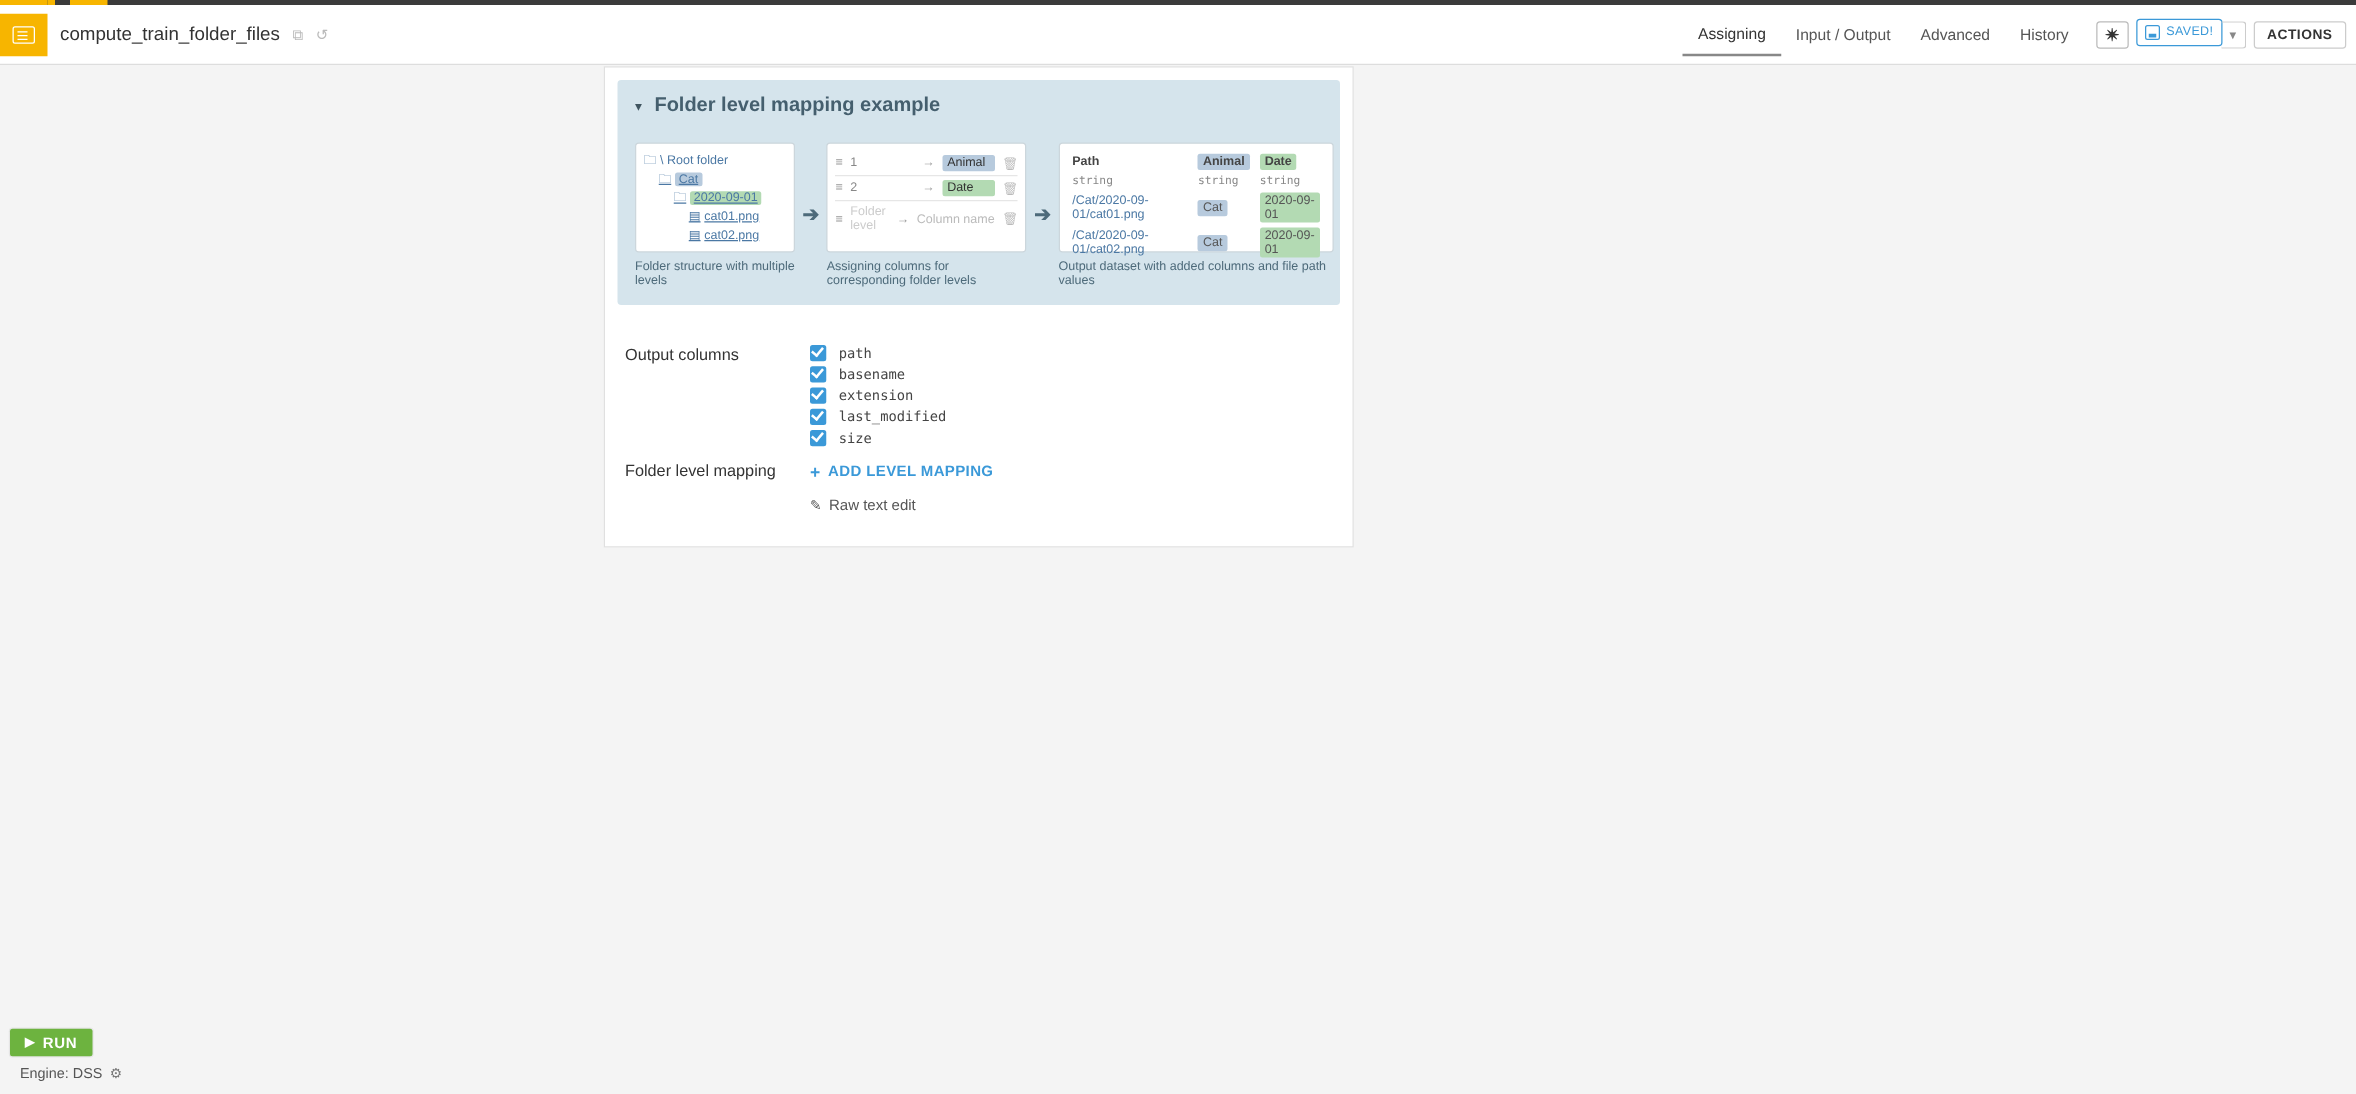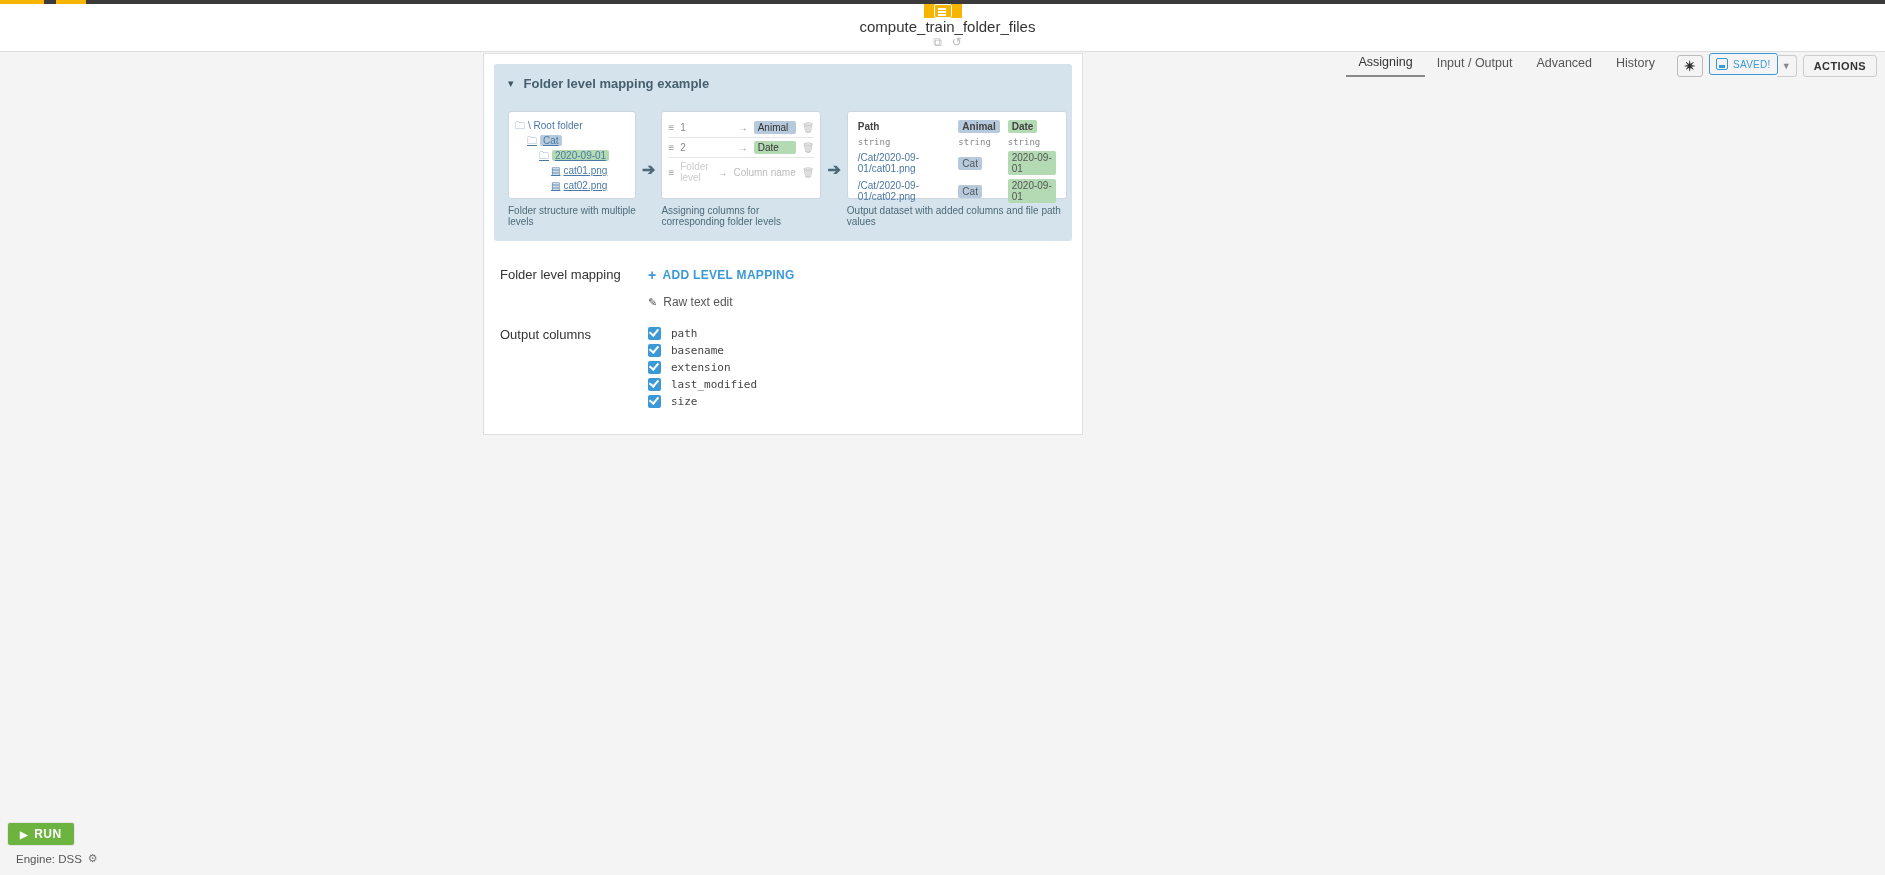--- a/index.html
+++ b/index.html
@@ -13,21 +13,21 @@
     position: relative;
     overflow: hidden;
   }
   .topstrip { position:absolute; top:0; left:0; right:0; height:4px; background:#3b3b3b; }
   .topaccent1 { position:absolute; top:0; left:38px; width:6px; height:4px; background:#f7b500; }
   .topaccent2 { position:absolute; top:0; left:56px; width:30px; height:4px; background:#f7b500; }
   .topaccent3 { position:absolute; top:0; left:0; width:38px; height:4px; background:#f7b500; }
   .header {
     position: absolute; top:4px; left:0; right:0; height:48px;
     background:#fff; border-bottom:1px solid #ddd;
-    display:flex; align-items:center;flex-direction:column;
+    display:flex; align-items:center;
   }
   .orange-tab {
     width:38px; height:34px; background:#f7b500;
     display:flex; align-items:center; justify-content:center;
   }
   .folder-icon-sq {
     width:18px; height:14px; border:1.5px solid #fff; border-radius:2px;
     position:relative;
   }
   .folder-icon-sq:before { content:""; position:absolute; left:3px; top:3px; width:8px; height:1.5px; background:#fff; }
@@ -67,21 +67,21 @@
   }
   .main-card {
     position:absolute; left:483px; top:53px; width:600px;
     background:#fff; border:1px solid #e0e0e0;
   }
   .example-panel {
     margin:10px; background:#d5e4ec; border-radius:3px; padding:12px 14px 14px 14px;
   }
   .example-header { display:flex; align-items:center; gap:10px; color:#405560; margin-bottom:8px;}
   .chev-down { font-size:11px; color:#405560; }
-  .example-title { font-size:13px; font-weight:600; color:#455f6e;}
+  .example-title { font-size:16px; font-weight:600; color:#455f6e;}
   .example-boxes { display:flex; align-items:center; gap:6px; margin-top:20px;}
   .ebox {
     background:#fff; border:1px solid #ccd6dc; border-radius:3px; padding:8px;
     font-size:11px; color:#555; flex-shrink:0;
   }
   .ebox.b1 { width:128px; height:88px; padding:6px; }
   .ebox.b2 { width:160px; height:88px; padding:6px; }
   .ebox.b3 { width:220px; height:88px; padding:6px; }
   .big-arrow { color:#4d6a7a; font-size:16px; font-weight:bold; }
   .ecap { font-size:10px; color:#4d6a7a; margin-top:6px; width:100%; }
@@ -250,55 +250,55 @@
             </tr>
           </tbody>
             </table>
         </div>
         <div class="ecap">Output dataset with added columns and file path values</div>
       </div>
     </div>
   </div>
 
   <div class="form-area">
+    <div class="form-row" style="margin-top:6px;">
+      <div class="form-label">Output columns</div>
+      <div class="check-list">
+        <div class="check-item">
+          <div class="chk"></div>
+          <span>path</span>
+        </div>
+        <div class="check-item">
+          <div class="chk"></div>
+          <span>basename</span>
+        </div>
+        <div class="check-item">
+          <div class="chk"></div>
+          <span>extension</span>
+        </div>
+        <div class="check-item">
+          <div class="chk"></div>
+          <span>last_modified</span>
+        </div>
+        <div class="check-item">
+          <div class="chk"></div>
+          <span>size</span>
+        </div>
+      </div>
+    </div>
     <div class="form-row">
       <div class="form-label">Folder level mapping</div>
       <div>
         <div class="add-link">
           <span class="plus">+</span>
           <span>ADD LEVEL MAPPING</span>
         </div>
         <div class="raw-edit">
           <span class="edit-i">✎</span>
           <span>Raw text edit</span>
-        </div>
-      </div>
-    </div>
-    <div class="form-row" style="margin-top:6px;">
-      <div class="form-label">Output columns</div>
-      <div class="check-list">
-        <div class="check-item">
-          <div class="chk"></div>
-          <span>path</span>
-        </div>
-        <div class="check-item">
-          <div class="chk"></div>
-          <span>basename</span>
-        </div>
-        <div class="check-item">
-          <div class="chk"></div>
-          <span>extension</span>
-        </div>
-        <div class="check-item">
-          <div class="chk"></div>
-          <span>last_modified</span>
-        </div>
-        <div class="check-item">
-          <div class="chk"></div>
-          <span>size</span>
         </div>
       </div>
     </div>
   </div>
 </div>
 
 <div class="run-btn">
   <span class="play">▶</span>
   <span>RUN</span>
 </div>

